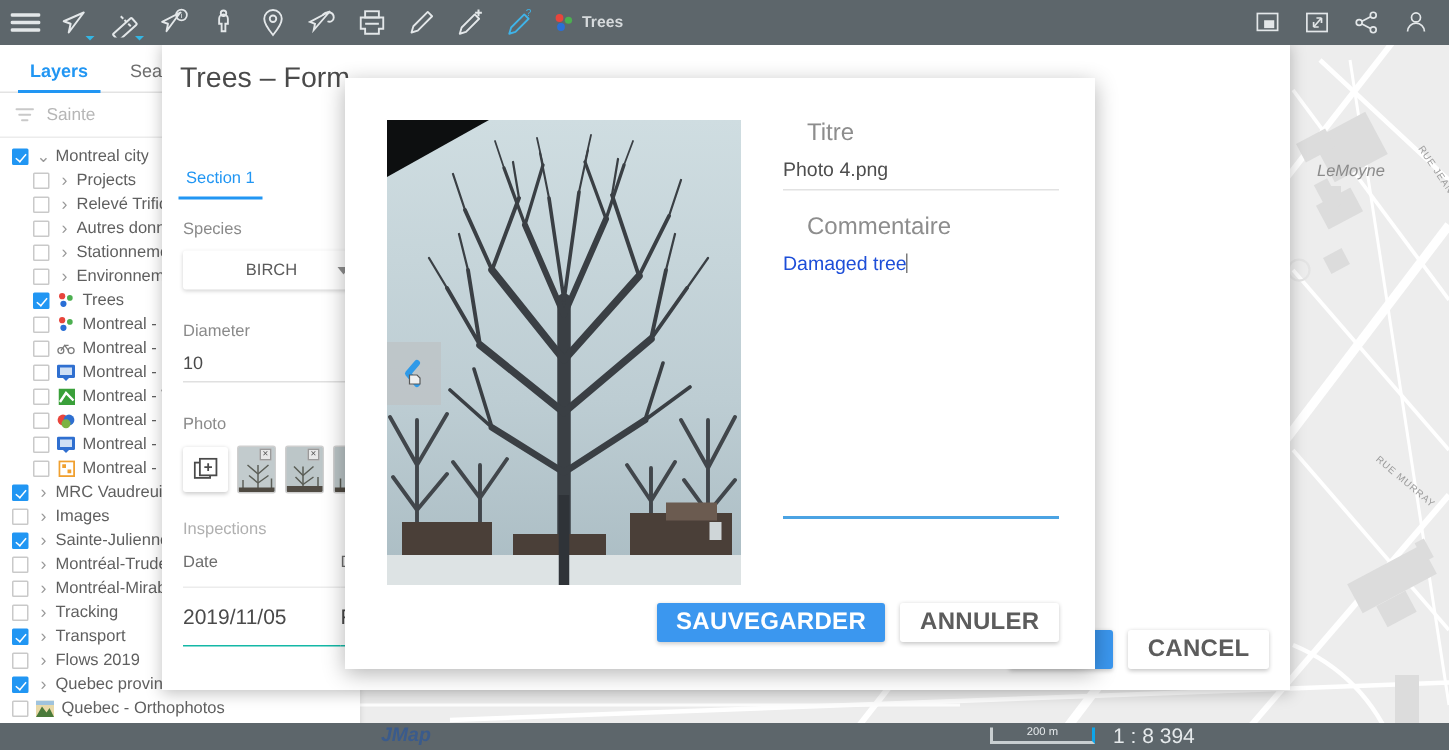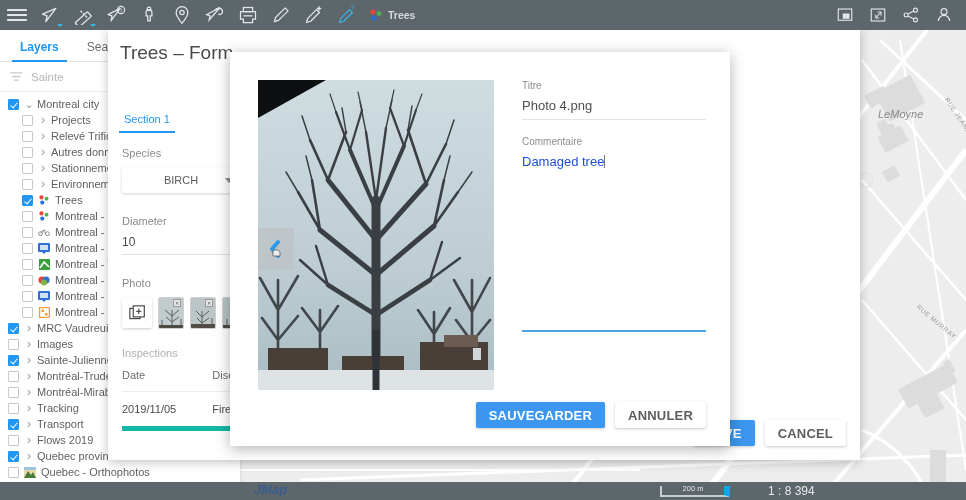--- a/index.html
+++ b/index.html
@@ -184,23 +184,23 @@
     font-size: 5px; color: #555; text-align: center; line-height: 7px;
   }
   .insp-label { font-size: 11px; color: #b0b0b0; margin: 18px 0 10px 0; }
   .insp-table { border-collapse: collapse; }
   .insp-table th {
     font-size: 11px; color: #6d6d6d; font-weight: normal;
     text-align: left; padding: 0 36px 10px 0;
     border-bottom: 1px solid #ececec;
   }
   .insp-table td {
-    font-size: 11px; color: #4a4a4a;
+    font-size: 14px; color: #4a4a4a;
     padding: 11px 36px 11px 0;
-    border-bottom: 5px solid #14b8a6;
+    border-bottom: 1px solid #14b8a6;
   }
   .form-actions {
     position: absolute; right: 14px; bottom: 14px;
     display: flex; gap: 10px;
   }
 
   
   .photo-dialog {
     position: absolute; left: 230px; top: 52px;
     width: 500px; height: 394px;
@@ -213,21 +213,21 @@
     width: 236px; height: 310px;
     position: relative; overflow: hidden; background: #cfd8da;
   }
   .pd-prev {
     position: absolute; left: 0; top: 148px;
     width: 36px; height: 42px;
     background: rgba(190,195,197,.78);
     display: flex; align-items: center; justify-content: center;
   }
   .pd-fields { flex: 1; padding-left: 28px; }
-  .pd-flabel { font-size: 10px; color: #8d8d8d; margin-bottom: 7px; }
+  .pd-flabel { font-size: 16px; color: #8d8d8d; margin-bottom: 7px; margin-left: 16px; }
   .pd-fvalue {
     font-size: 13px; color: #4e4e4e;
     padding-bottom: 6px; border-bottom: 1px solid #e2e2e2;
   }
   .pd-comment-wrap { margin-top: 16px; }
   .pd-comment {
     font-size: 13px; color: #1d4ed8;
     height: 176px; position: relative;
   }
   .pd-caret {
@@ -237,21 +237,21 @@
   .pd-comment-underline { border-bottom: 2px solid #4ba3e3; }
   .pd-actions {
     position: absolute; right: 24px; bottom: 18px;
     display: flex; gap: 10px;
   }
 
   
   .btn {
     height: 26px; padding: 0 13px;
     border-radius: 2px; border: none;
-    font-size: 13px; font-weight: bold;
+    font-size: 16px; font-weight: bold;
     display: flex; align-items: center; justify-content: center;
     letter-spacing: .2px;
   }
   .btn-primary { background: #3b97ef; color: #fff; box-shadow: 0 1px 3px rgba(0,0,0,.2); }
   .btn-default { background: #fff; color: #5c5c5c; box-shadow: 0 1px 3px rgba(0,0,0,.22); }
 
   
   .bottom-bar {
     position: absolute; left: 0; bottom: 0; width: 966px; height: 18px;
     background: #5d666b;
@@ -265,30 +265,30 @@
     z-index: 56;
     margin-top: 30px;
   }
   .scale-wrap {
     position: absolute; left: 660px; bottom: 2px;
     display: flex; align-items: center; gap: 0;
     z-index: 56;
   }
   .scale-bar {
     width: 70px; height: 11px;
-    border-left: 2px solid #c9cfd1; border-right: 6px solid #0ea5e9;
+    border-left: 2px solid #c9cfd1; border-right: 2px solid #0ea5e9;
     border-bottom: 2px solid #c9cfd1;
     position: relative;
   }
   .scale-text {
     position: absolute; left: 0; right: 0; top: -2px;
     text-align: center; font-size: 7.5px; color: #e6eaec;
   }
   .scale-ratio {
-    margin-left: 38px; font-size: 12px; color: #e6eaec;
+    margin-left: 12px; font-size: 14px; color: #e6eaec;
   }
   .map-marker {
     position: absolute; left: 374px; top: 492px;
     width: 11px; height: 11px; border-radius: 50%;
     background: #e04a3c; z-index: 10;
   }
 </style>
 </head>
 <body>
 

